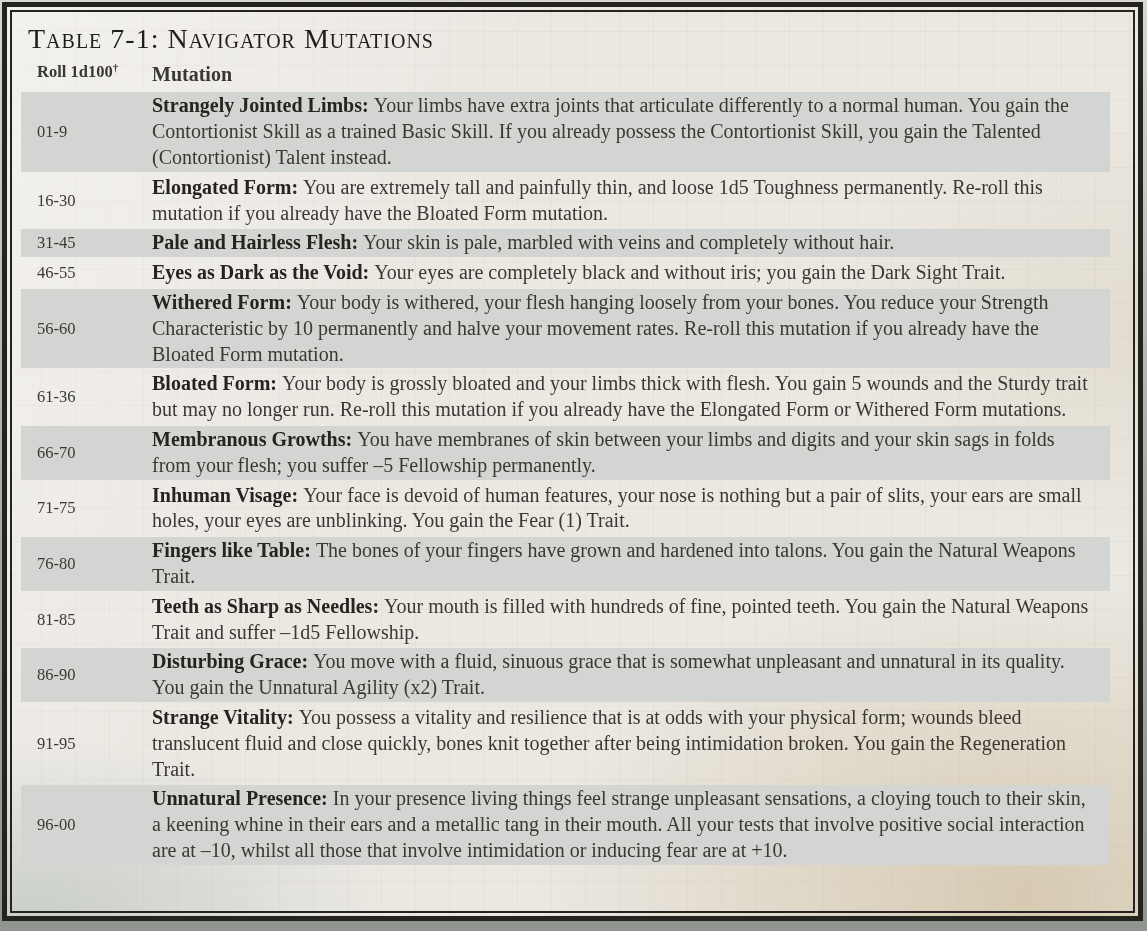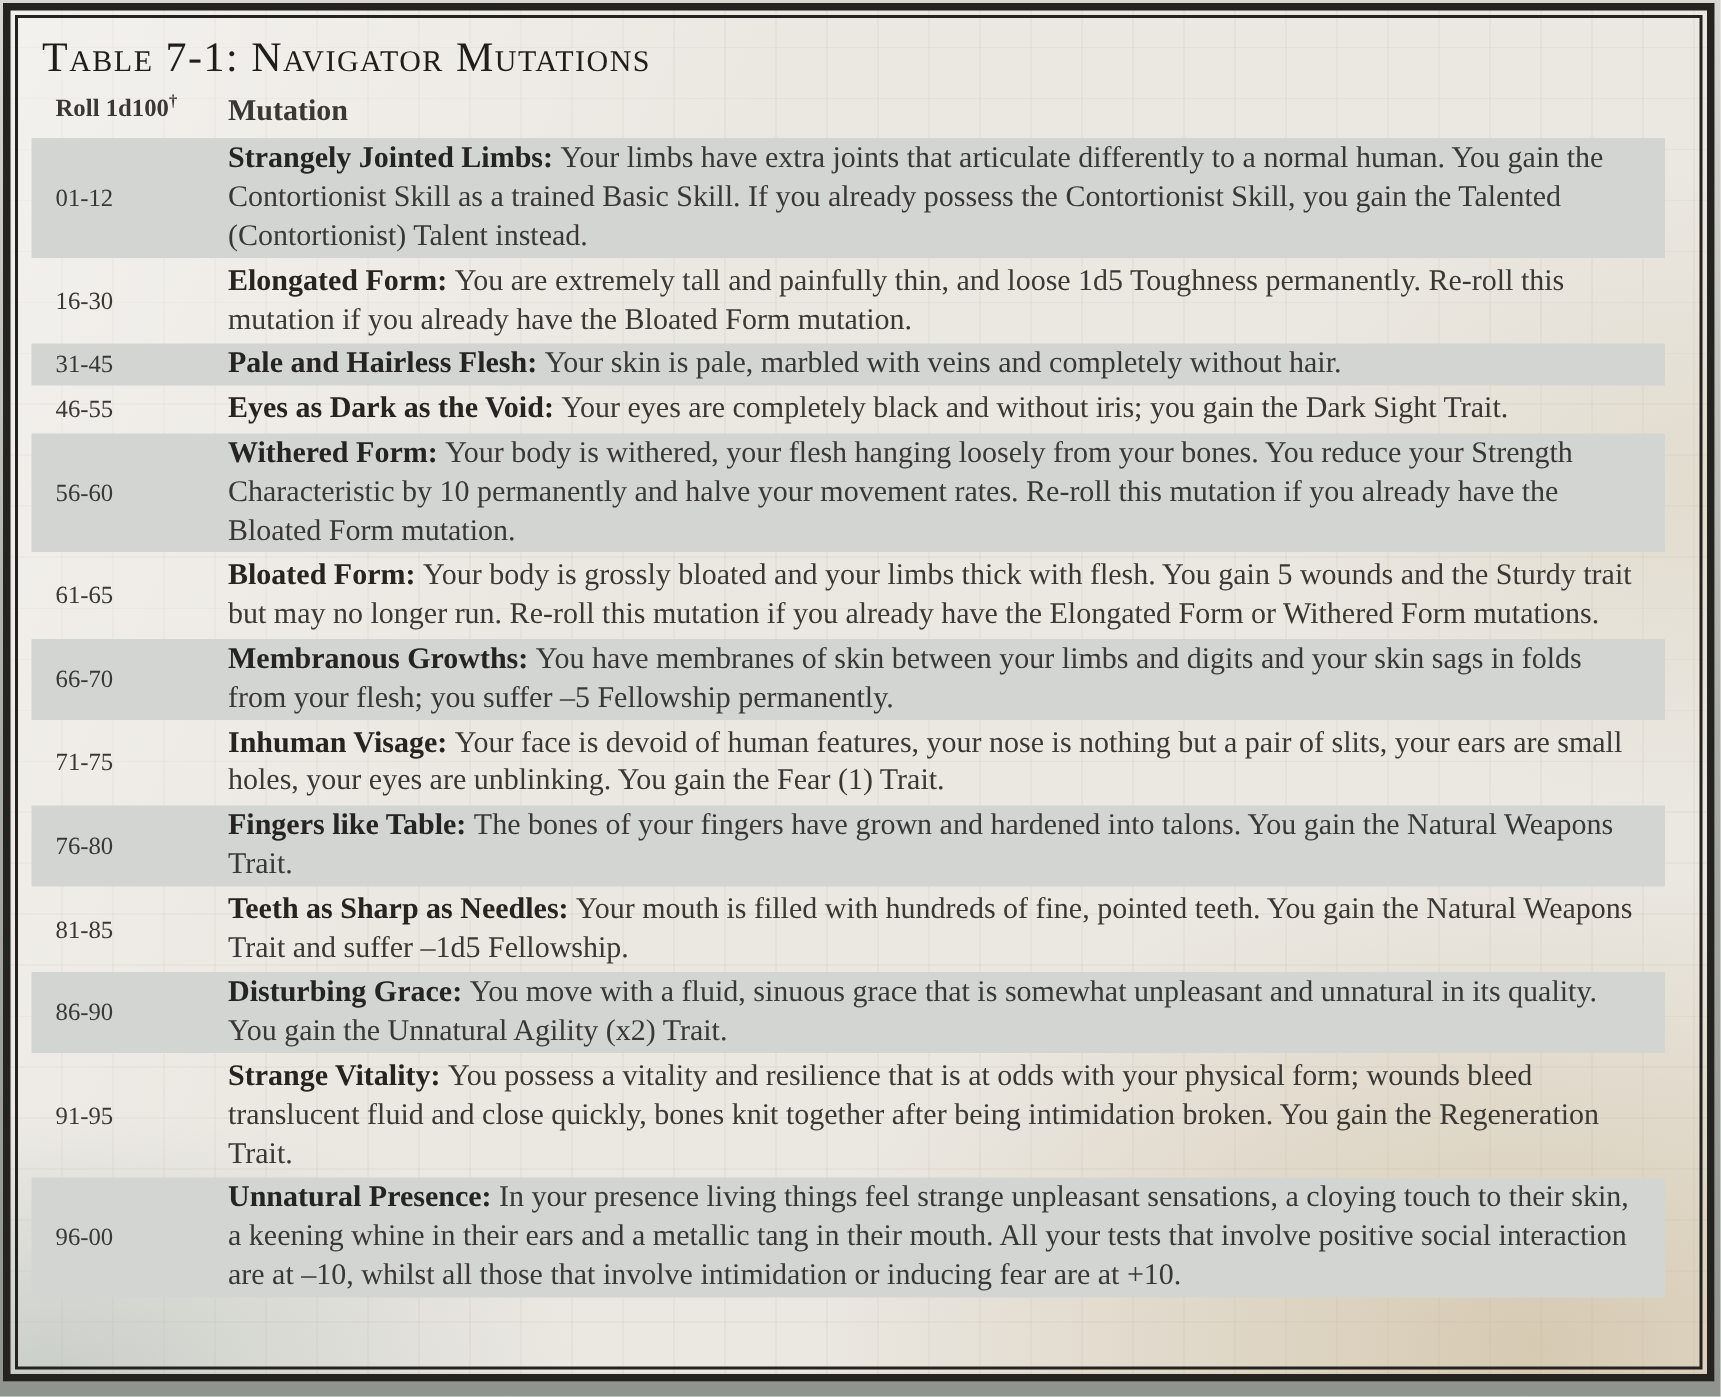--- a/index.html
+++ b/index.html
@@ -80,21 +80,21 @@
 
     <div class="table-title">Table 7-1: Navigator Mutations</div>
 
     <div class="header-row">
       <div class="col-roll"><span>Roll 1d100</span><sup>†</sup></div>
       <div class="col-desc" style="font-weight:bold;padding:0;">Mutation</div>
     </div>
 
     <div class="rows">
   <div class="row shaded">
-    <div class="col-roll">01-12</div>
+    <div class="col-roll">01-9</div>
     <div class="col-desc"><b>Strangely Jointed Limbs: </b><span>Your limbs have extra joints that articulate differently to a normal human. You gain the Contortionist Skill as a trained Basic Skill. If you already possess the Contortionist Skill, you gain the Talented (Contortionist) Talent instead.</span></div>
   </div>
 
   <div class="row plain">
     <div class="col-roll">16-30</div>
     <div class="col-desc"><b>Elongated Form: </b><span>You are extremely tall and painfully thin, and loose 1d5 Toughness permanently. Re-roll this mutation if you already have the Bloated Form mutation.</span></div>
   </div>
 
   <div class="row shaded">
     <div class="col-roll">31-45</div>
@@ -105,21 +105,21 @@
     <div class="col-roll">46-55</div>
     <div class="col-desc"><b>Eyes as Dark as the Void: </b><span>Your eyes are completely black and without iris; you gain the Dark Sight Trait.</span></div>
   </div>
 
   <div class="row shaded">
     <div class="col-roll">56-60</div>
     <div class="col-desc"><b>Withered Form: </b><span>Your body is withered, your flesh hanging loosely from your bones. You reduce your Strength Characteristic by 10 permanently and halve your movement rates. Re-roll this mutation if you already have the Bloated Form mutation.</span></div>
   </div>
 
   <div class="row plain">
-    <div class="col-roll">61-65</div>
+    <div class="col-roll">61-36</div>
     <div class="col-desc"><b>Bloated Form: </b><span>Your body is grossly bloated and your limbs thick with flesh. You gain 5 wounds and the Sturdy trait but may no longer run. Re-roll this mutation if you already have the Elongated Form or Withered Form mutations.</span></div>
   </div>
 
   <div class="row shaded">
     <div class="col-roll">66-70</div>
     <div class="col-desc"><b>Membranous Growths: </b><span>You have membranes of skin between your limbs and digits and your skin sags in folds from your flesh; you suffer –5 Fellowship permanently.</span></div>
   </div>
 
   <div class="row plain">
     <div class="col-roll">71-75</div>

